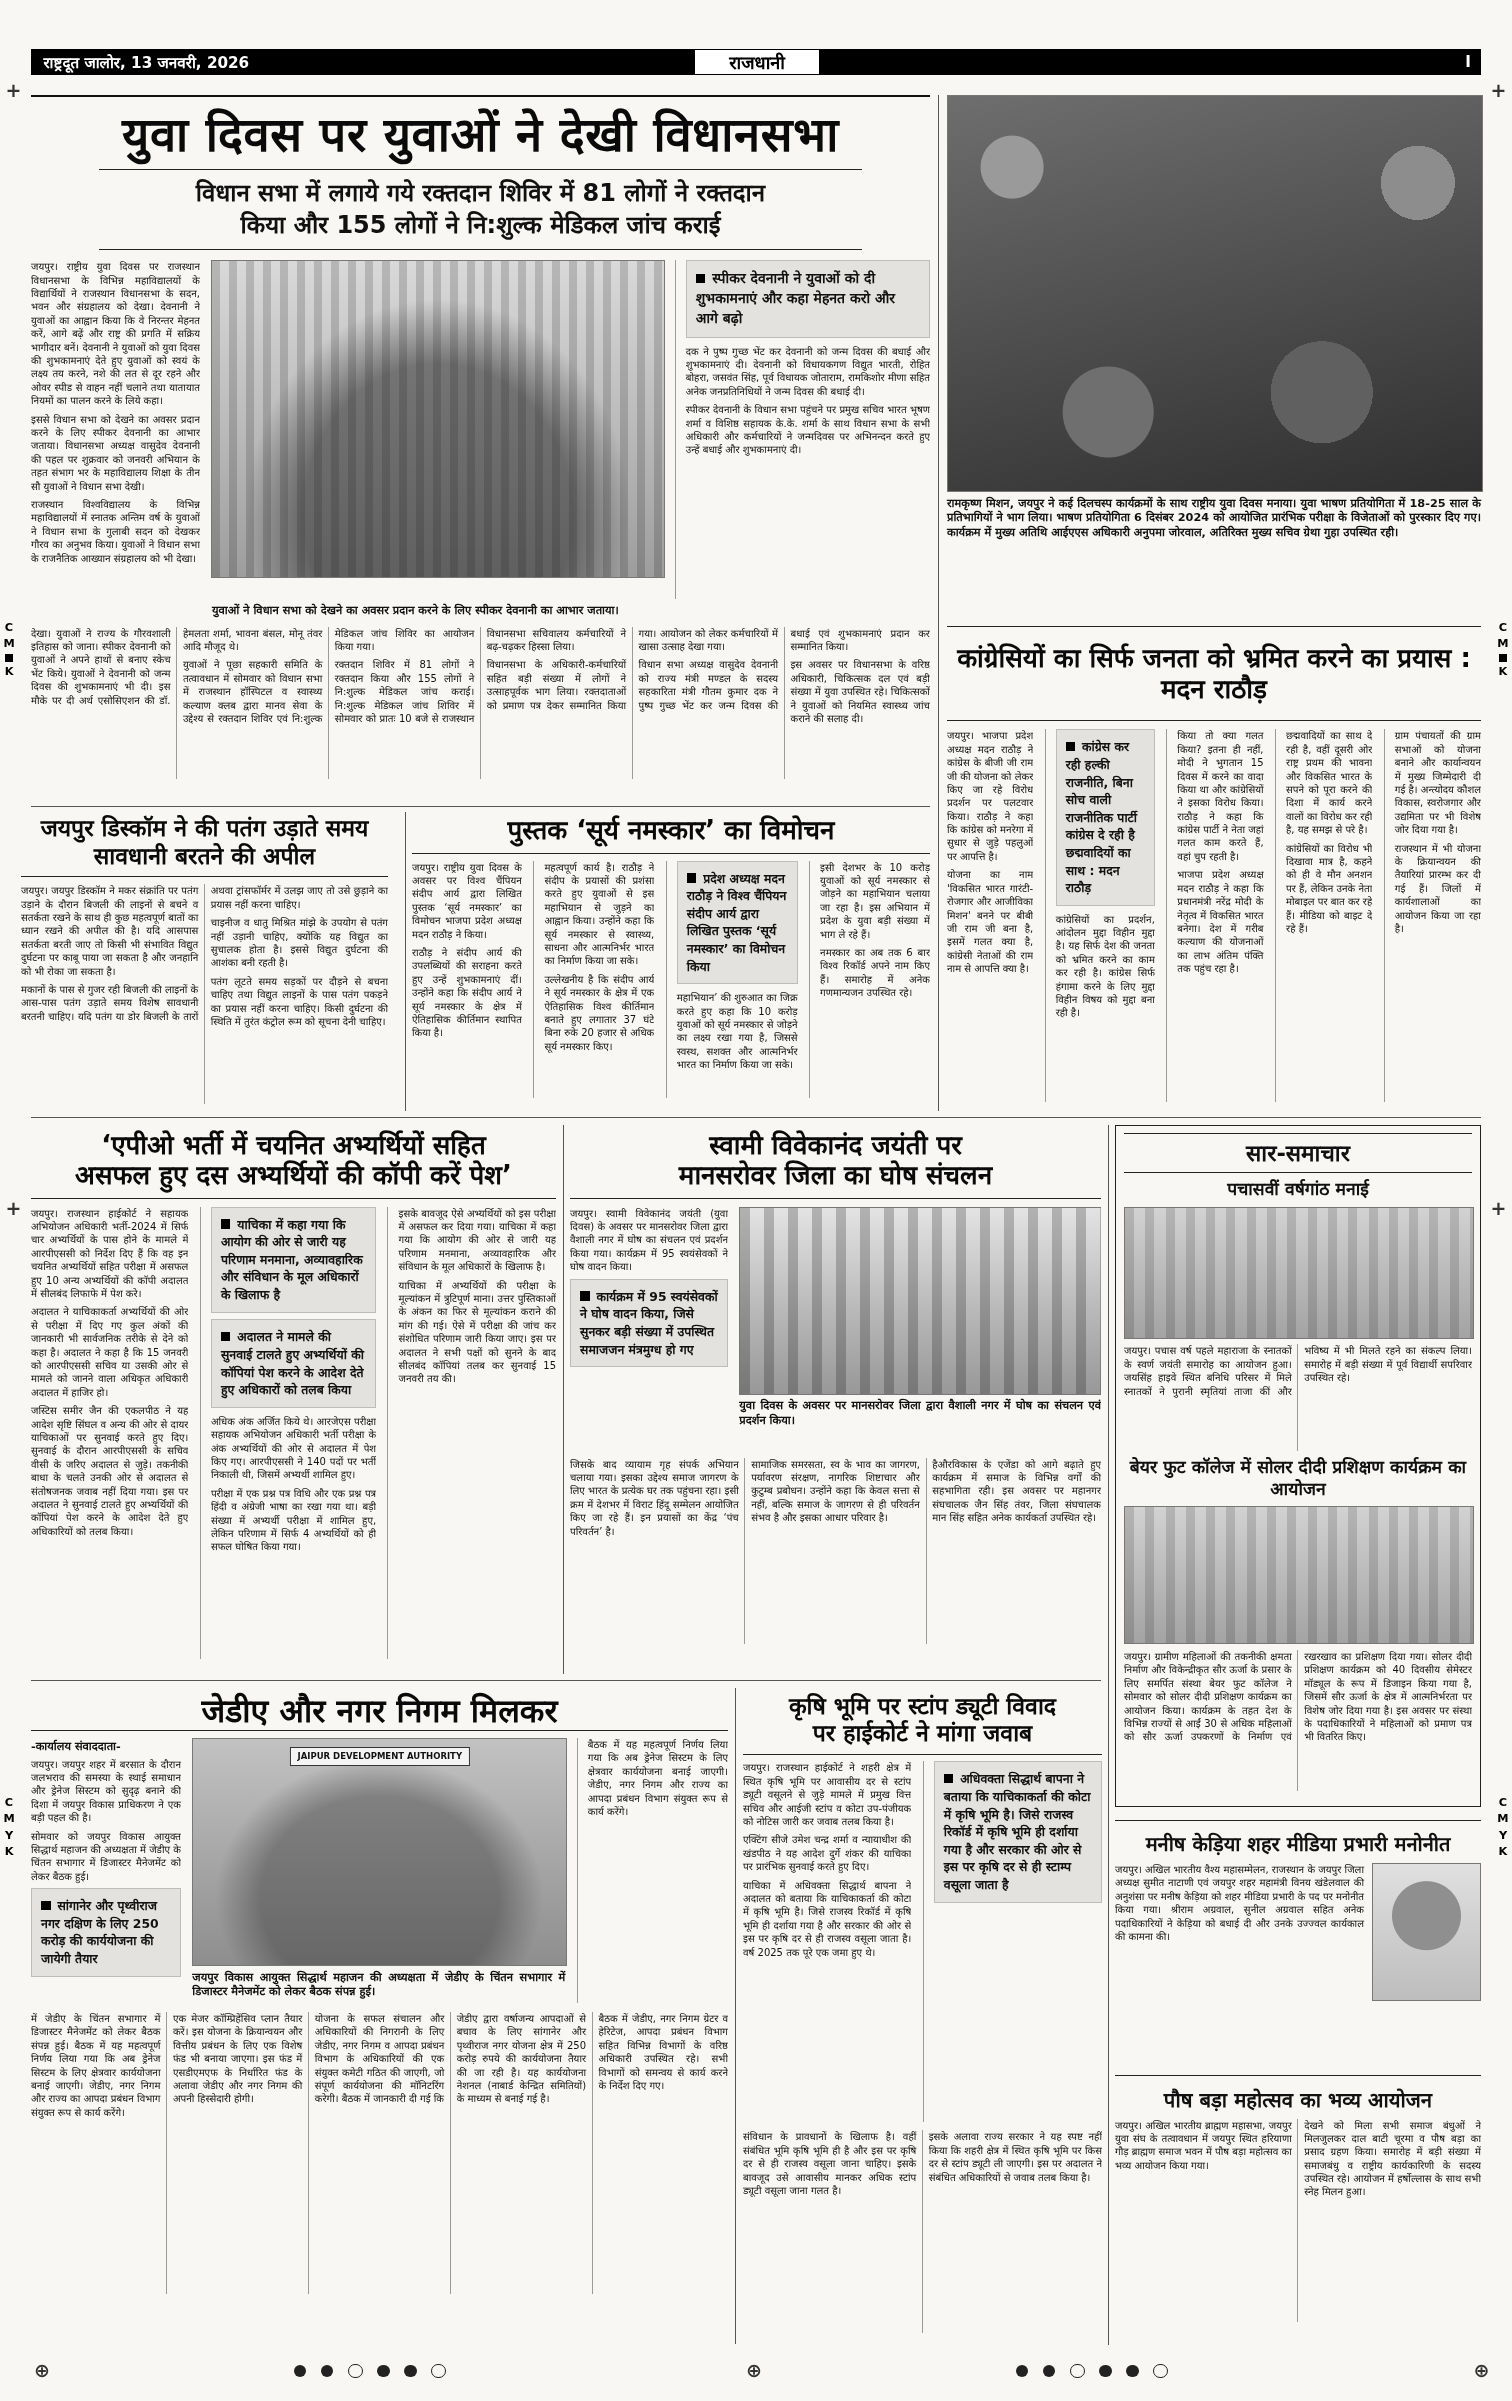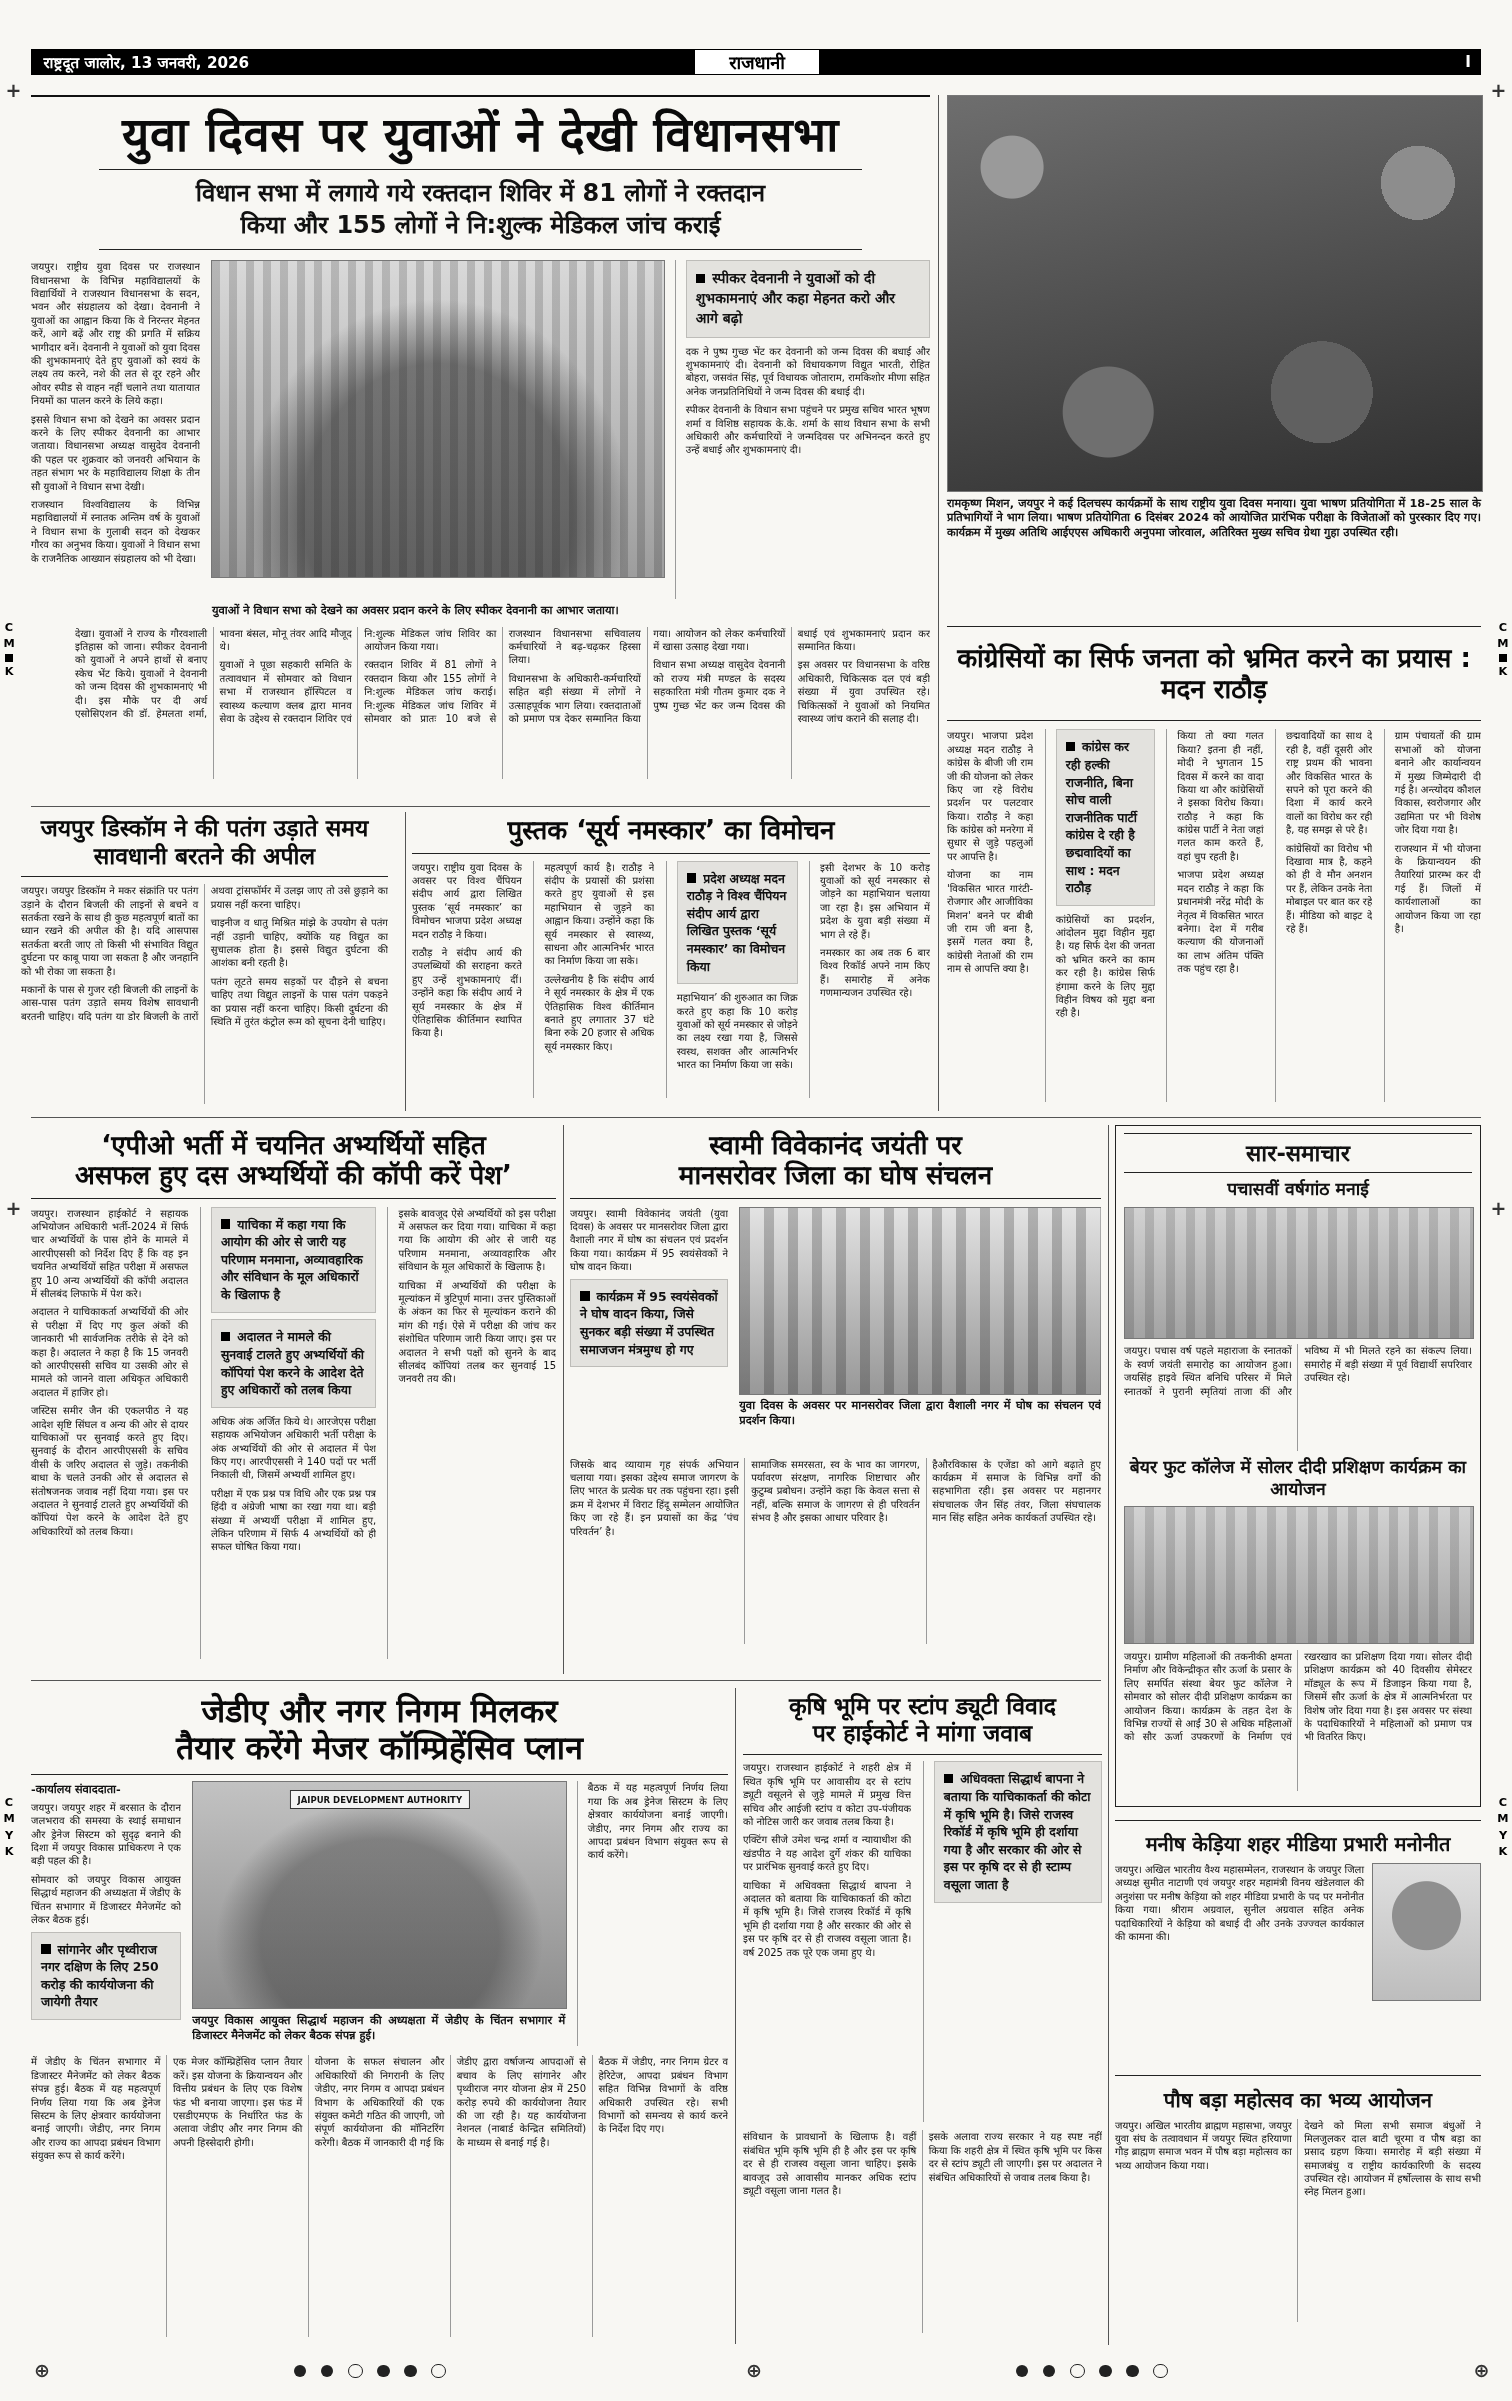--- a/index.html
+++ b/index.html
@@ -22,21 +22,21 @@
   .hl-m{font-size:26px;}
   .hl-s{font-size:23px;}
   .rule-t{border-top:1.1px solid #222;}
   .rule-b{border-bottom:1.1px solid #222;}
   .thickrule{height:2.3px;background:#111;}
   
   p.body{font-size:10px;line-height:1.34;text-align:justify;margin:0 0 5.1px;}
   .cols2{columns:2;column-gap:12.4px;column-rule:0.6px solid #9a9a9a;}
   .cols3{columns:3;column-gap:12.4px;column-rule:0.6px solid #9a9a9a;}
   .cols5{columns:5;column-gap:12.4px;column-rule:0.6px solid #9a9a9a;}
-  .cols6{columns:6;column-gap:12.4px;column-rule:0.6px solid #9a9a9a;margin-left:44px;}
+  .cols6{columns:6;column-gap:12.4px;column-rule:0.6px solid #9a9a9a;}
   .flexrow{display:flex;gap:11.3px;}
   .fcol{min-width:0;}
   .fcol + .fcol{border-left:0.6px solid #9a9a9a;padding-left:10.2px;}
   
   .box{background:#e3e2de;border:0.6px solid #bdbcb8;padding:8px 9px;
        font-weight:bold;font-size:14px;line-height:1.42;margin:0 0 6.8px;}
   .box .sq{width:9.6px;height:9.6px;background:#000;display:inline-block;margin-right:6.8px;}
   .box-sm{font-size:12.4px;}
   
   .photo{border:0.6px solid #777;position:relative;}
@@ -314,21 +314,20 @@
       <div class="subart-title" style="font-size:20.3px;">पौष बड़ा महोत्सव का भव्य आयोजन</div>
       <div class="cols2 clip" style="height:203px;">
         <p class="body">जयपुर। अखिल भारतीय ब्राह्मण महासभा, जयपुर युवा संघ के तत्वावधान में जयपुर स्थित हरियाणा गौड़ ब्राह्मण समाज भवन में पौष बड़ा महोत्सव का भव्य आयोजन किया गया।</p>
         <p class="body">देखने को मिला सभी समाज बंधुओं ने मिलजुलकर दाल बाटी चूरमा व पौष बड़ा का प्रसाद ग्रहण किया। समारोह में बड़ी संख्या में समाजबंधु व राष्ट्रीय कार्यकारिणी के सदस्य उपस्थित रहे। आयोजन में हर्षोल्लास के साथ सभी स्नेह मिलन हुआ।</p>
       </div>
     </div>
   </div>
 
   <div class="abs clip" style="left:31px;top:1688px;width:697px;height:656px;">
     <h2 class="hl hl-l" style="margin:4.5px 0 0;">जेडीए और नगर निगम मिलकर</h2>
-    <h2 class="hl hl-l" style="margin:0 0 5.6px;">तैयार करेंगे मेजर कॉम्प्रिहेंसिव प्लान</h2>
     <div class="rule-b" style="margin-bottom:6.8px;"></div>
     <div class="flexrow" style="height:265px;">
       <div class="fcol clip" style="width:150px;">
         <div class="byline">-कार्यालय संवाददाता-</div>
         <p class="body">जयपुर। जयपुर शहर में बरसात के दौरान जलभराव की समस्या के स्थाई समाधान और ड्रेनेज सिस्टम को सुदृढ़ बनाने की दिशा में जयपुर विकास प्राधिकरण ने एक बड़ी पहल की है।</p>
         <p class="body">सोमवार को जयपुर विकास आयुक्त सिद्धार्थ महाजन की अध्यक्षता में जेडीए के चिंतन सभागार में डिजास्टर मैनेजमेंट को लेकर बैठक हुई।</p>
         <div class="box box-sm">
           <span class="sq"></span><span>सांगानेर और पृथ्वीराज नगर दक्षिण के लिए 250 करोड़ की कार्ययोजना की जायेगी तैयार</span>
         </div>
       </div>

